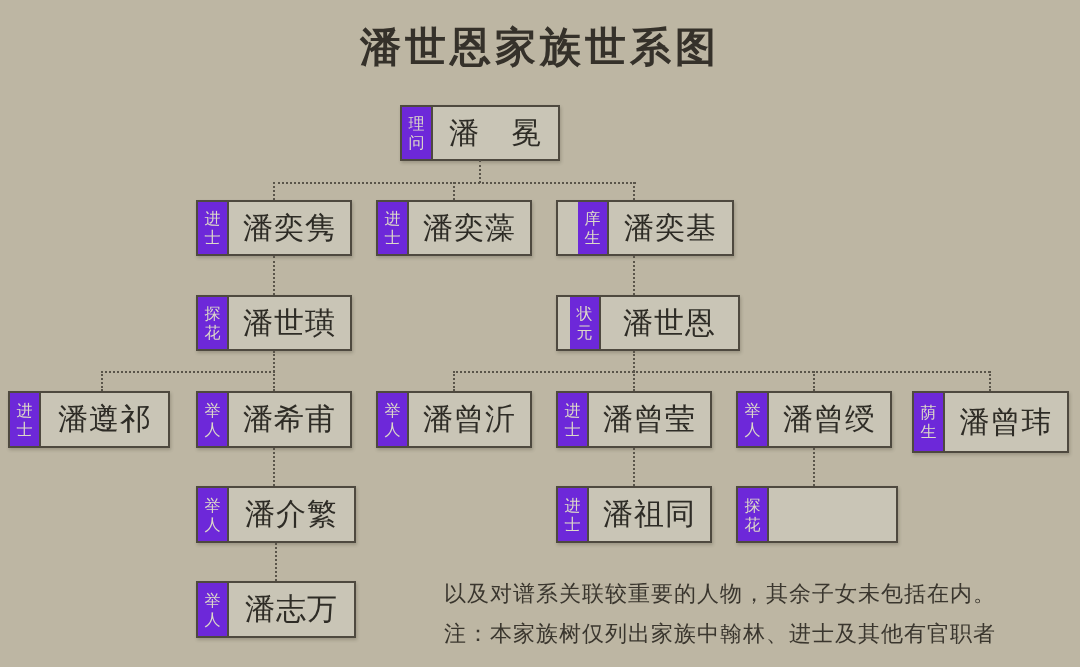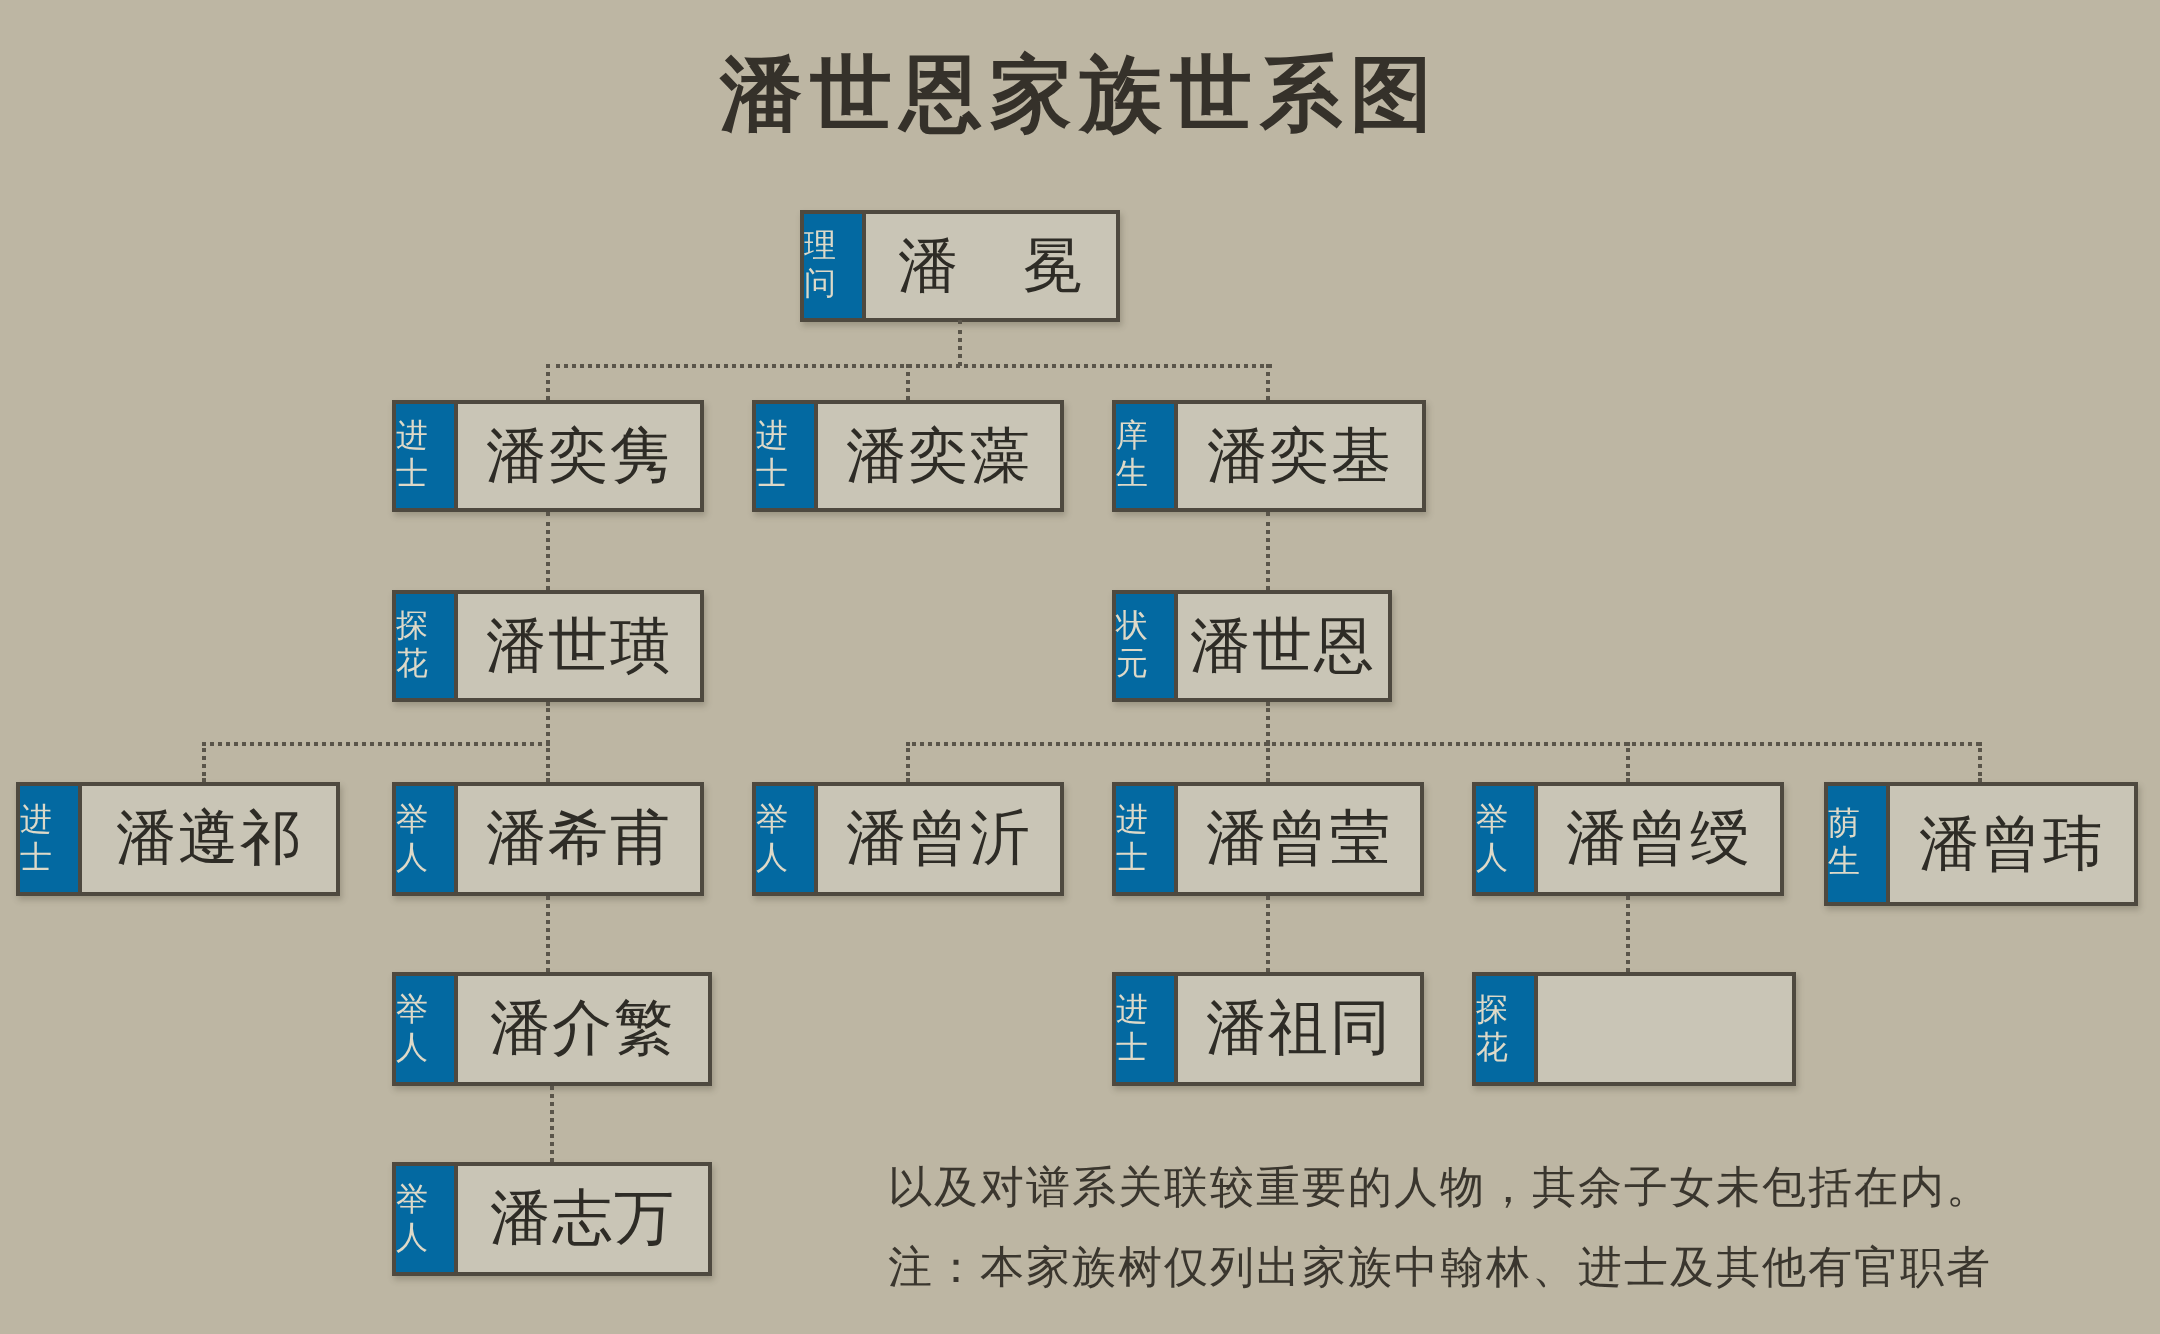--- a/index.html
+++ b/index.html
@@ -14,23 +14,23 @@
     position:absolute;left:0;top:0;width:1080px;text-align:center;
     font-size:41px;font-weight:bold;color:#35312a;letter-spacing:4px;margin-top:20px;
   }
   .node{
     position:absolute;display:flex;align-items:stretch;
     background:#c9c5b6;border:2px solid #4e493f;box-sizing:border-box;
     height:56px;box-shadow:1px 2px 3px rgba(60,55,40,.25);
   }
   .node .tag{
     width:31px;box-sizing:border-box;
-    background:#0369a1;color:#ddd9c8;
+    background:#6d28d9;color:#ddd9c8;
     font-size:16px;line-height:19px;word-break:break-all;
-    display:flex;align-items:center;justify-content:center;text-align:left;
+    display:flex;align-items:center;justify-content:center;text-align:center;
     border-right:2px solid #4e493f;
   }
   .node .name{
     flex:1;display:flex;align-items:center;justify-content:center;
     font-size:30px;color:#2e2c26;letter-spacing:1px;white-space:pre;
   }
   .cl{position:absolute;}
   .cl.h{border-top:2px dotted #5a554a;height:0;}
   .cl.v{border-left:2px dotted #5a554a;width:0;}
   .note{
@@ -51,30 +51,30 @@
   </div>
 
   <div class="node" style="left:196px;top:200px;width:156px;">
     <span class="tag">进士</span>
     <span class="name">潘奕隽</span>
   </div>
   <div class="node" style="left:376px;top:200px;width:156px;">
     <span class="tag">进士</span>
     <span class="name">潘奕藻</span>
   </div>
-  <div class="node" style="left:556px;top:200px;width:157px;">
+  <div class="node" style="left:556px;top:200px;width:178px;padding-left:20px;">
     <span class="tag">庠生</span>
     <span class="name">潘奕基</span>
   </div>
 
   <div class="node" style="left:196px;top:295px;width:156px;">
     <span class="tag">探花</span>
     <span class="name">潘世璜</span>
   </div>
-  <div class="node" style="left:556px;top:295px;width:140px;">
+  <div class="node" style="left:556px;top:295px;width:184px;padding-left:12px;">
     <span class="tag">状元</span>
     <span class="name">潘世恩</span>
   </div>
 
   <div class="node" style="left:8px;top:391px;width:162px;height:57px;">
     <span class="tag">进士</span>
     <span class="name">潘遵祁</span>
   </div>
   <div class="node" style="left:196px;top:391px;width:156px;height:57px;">
     <span class="tag">举人</span>

